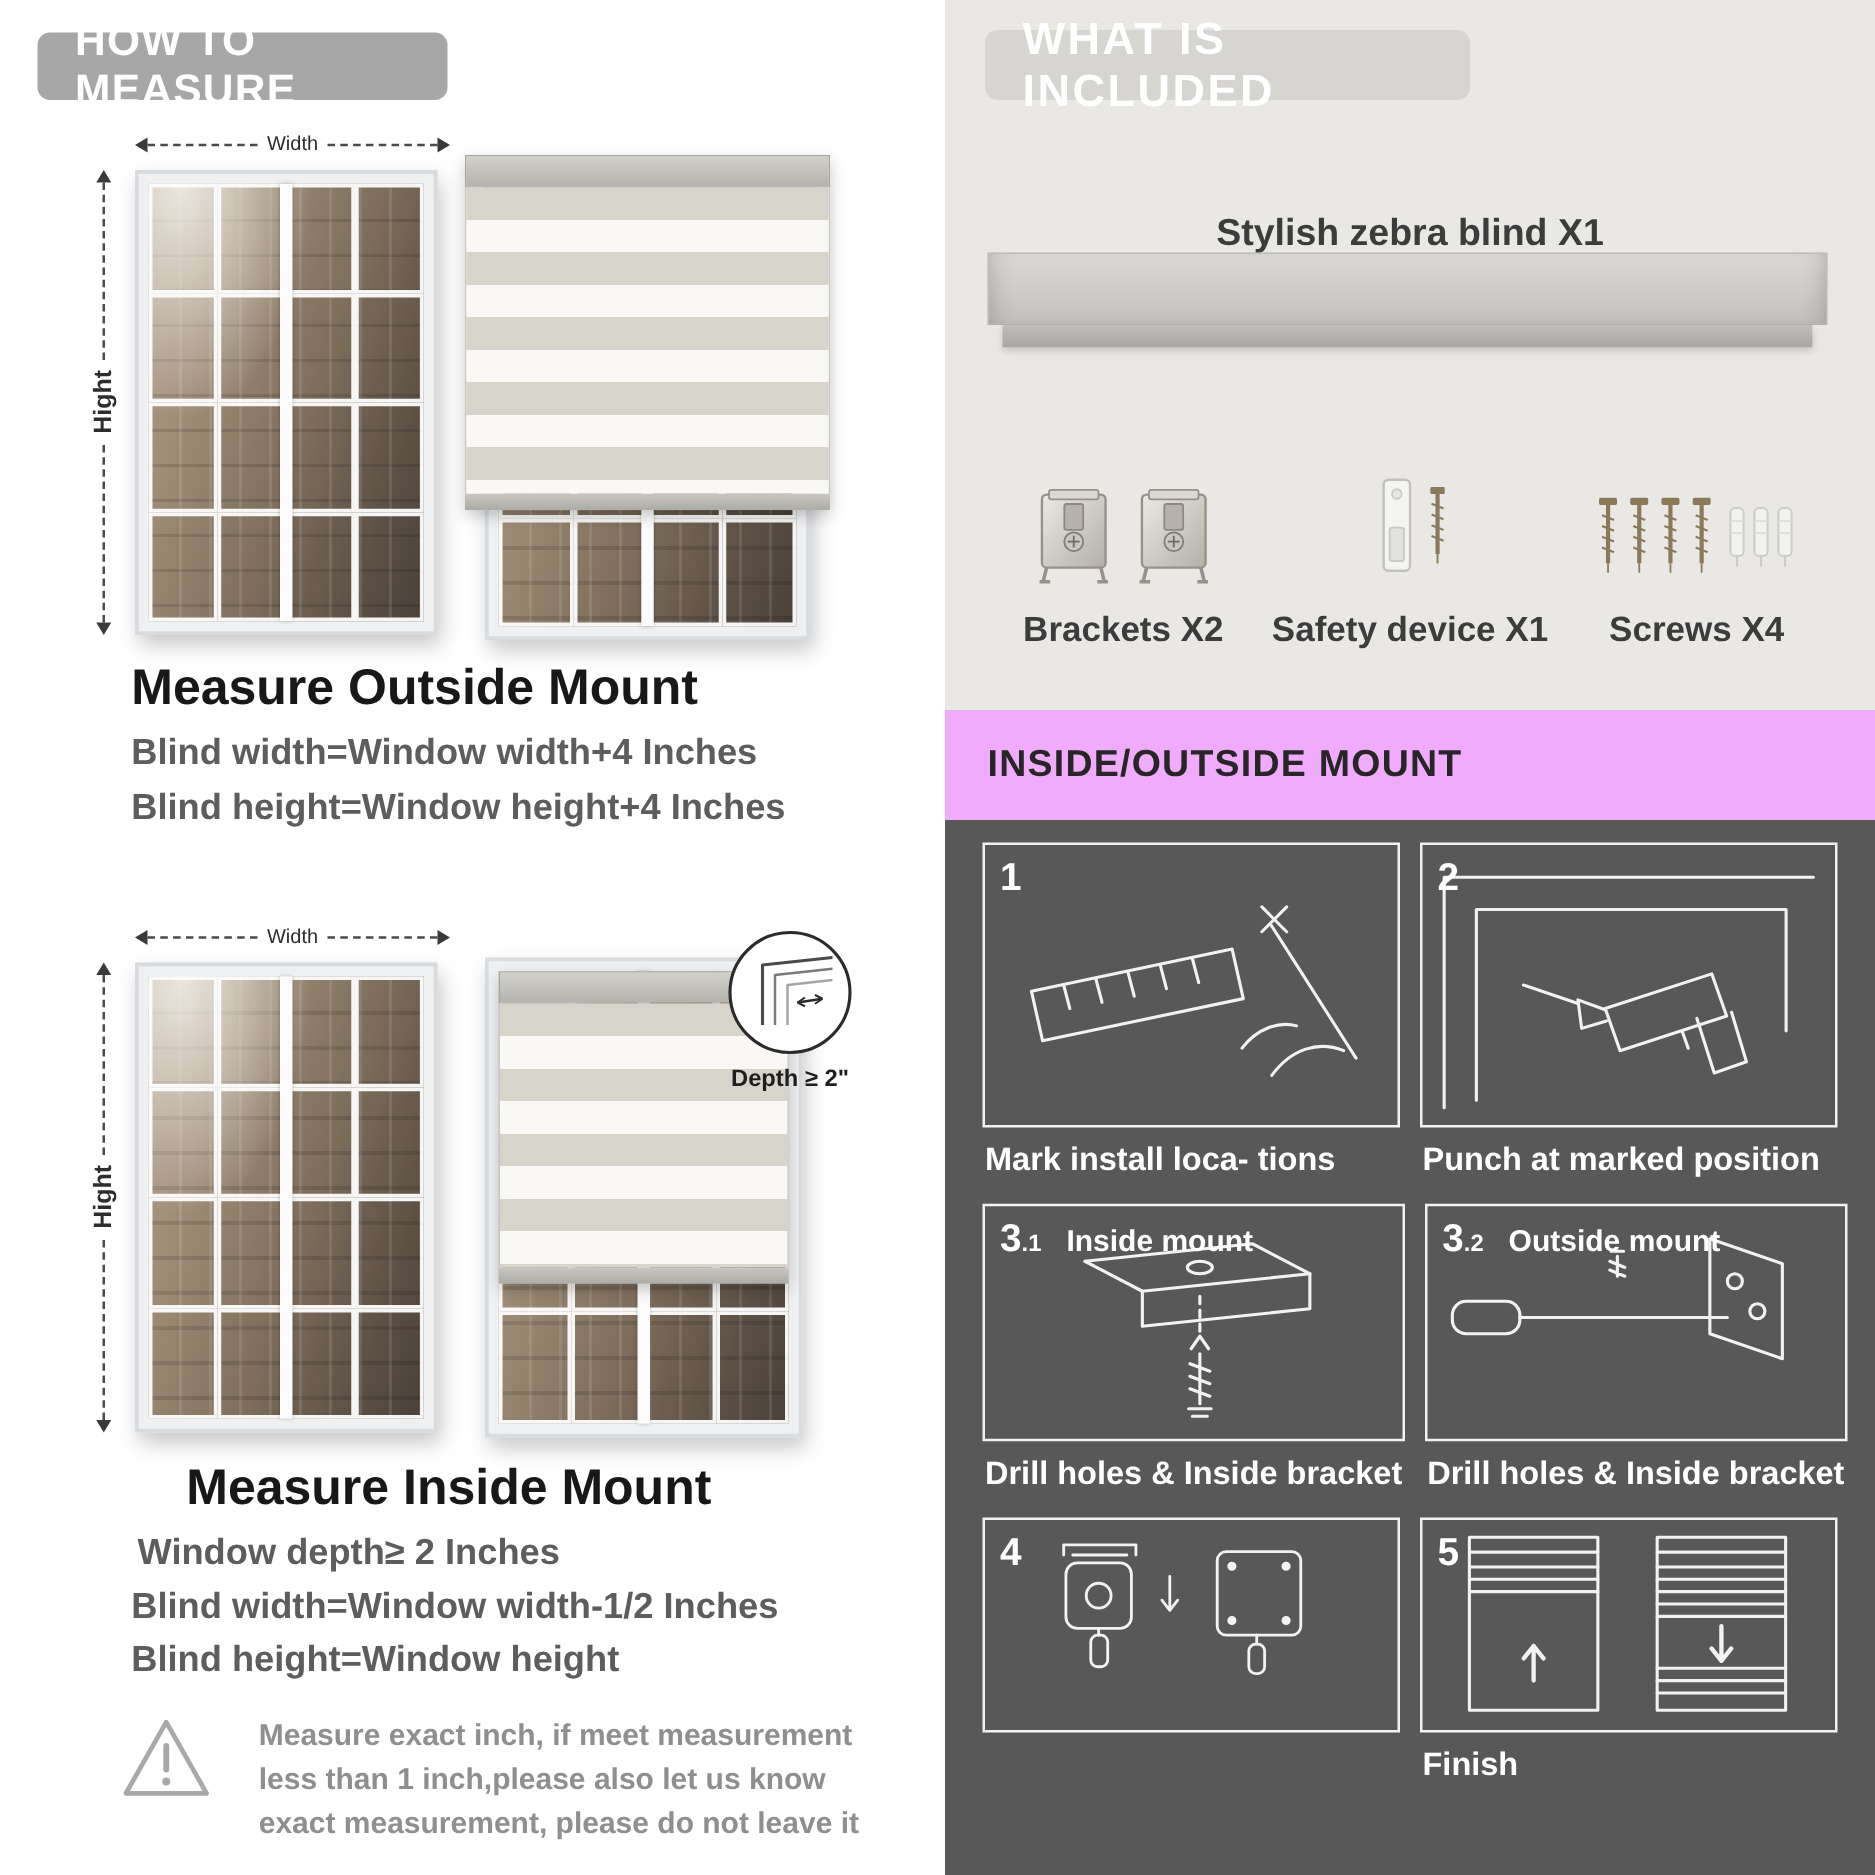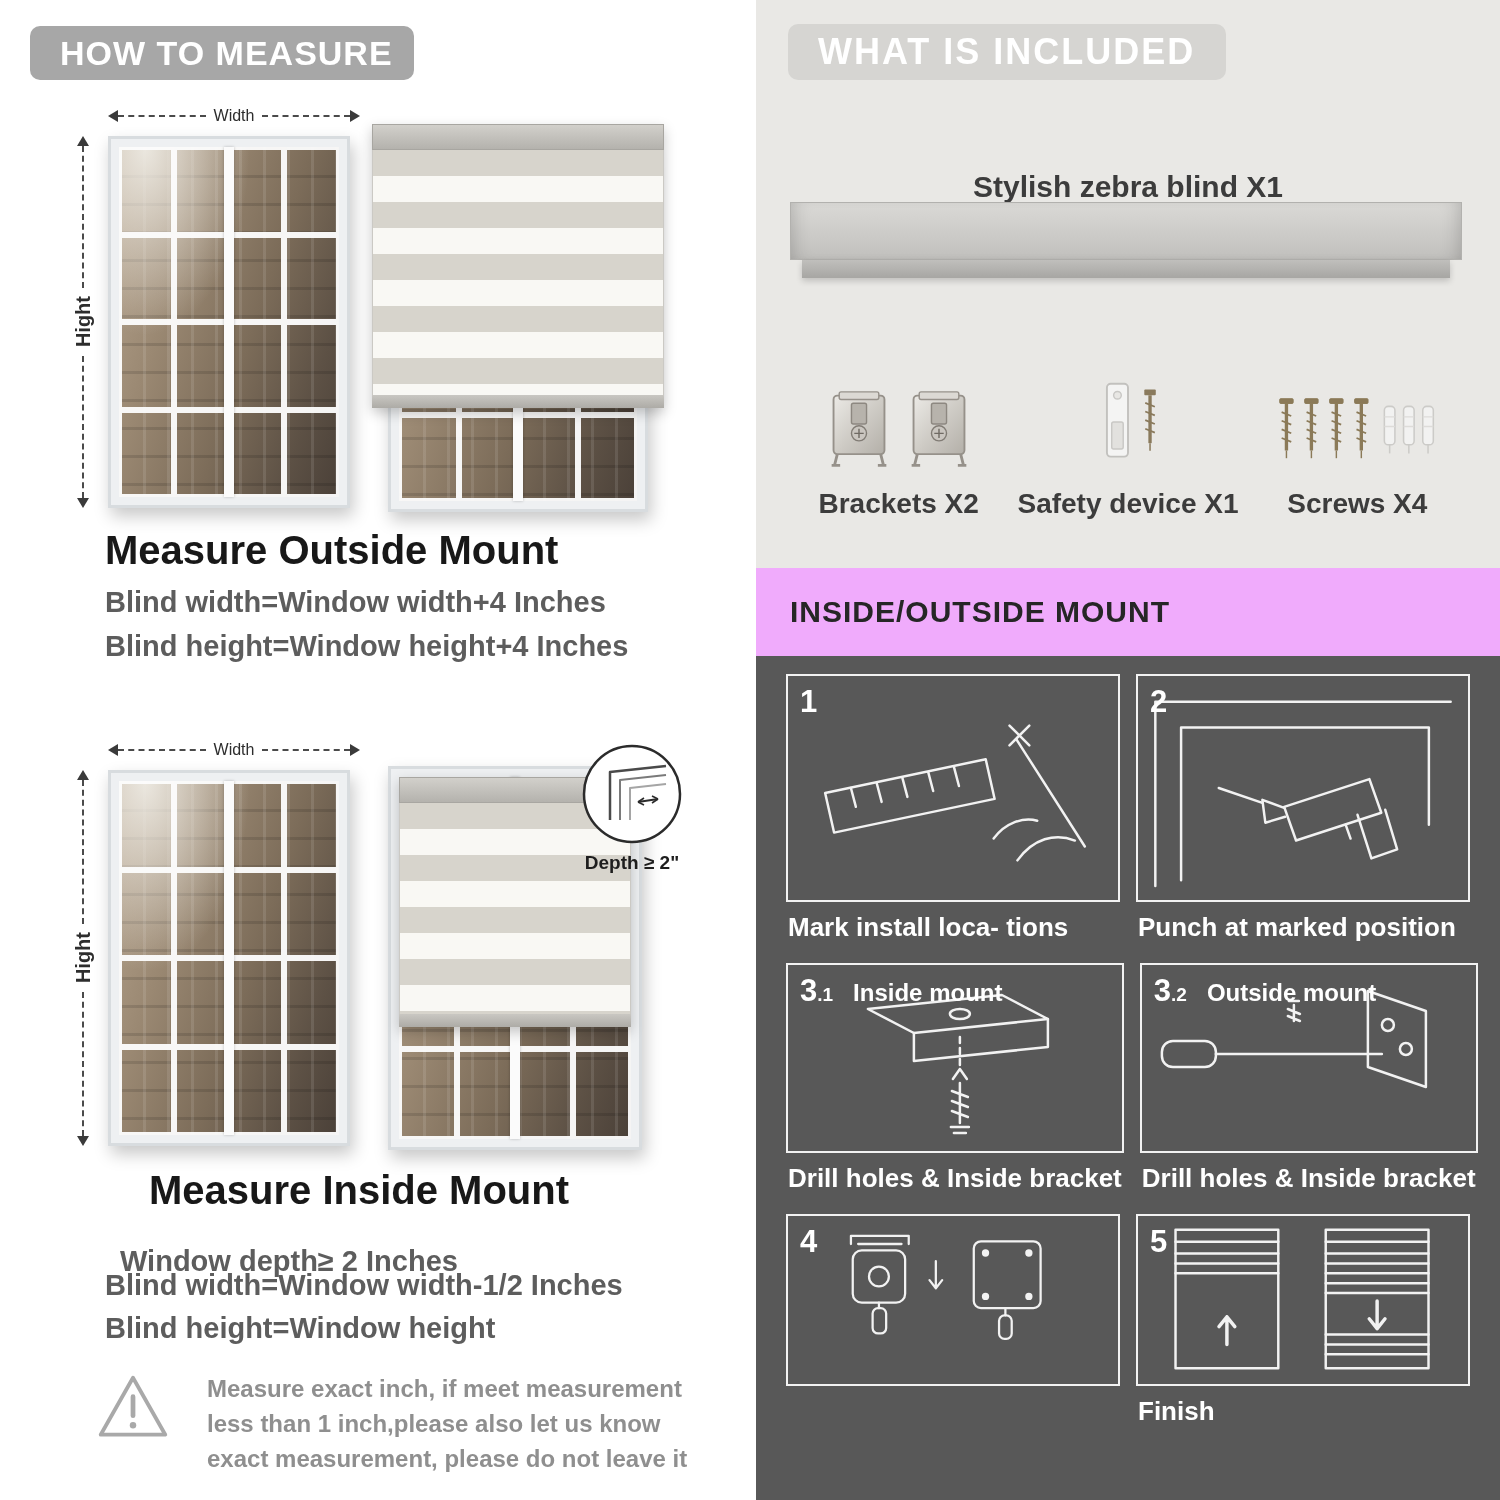--- a/index.html
+++ b/index.html
@@ -2,21 +2,21 @@
 <html><head>
 <meta charset="utf-8">
 <style>
   * { margin:0; padding:0; box-sizing:border-box; }
   html,body { width:1500px; height:1500px; }
   body { font-family:"Liberation Sans", sans-serif; background:#ffffff; }
   .page { position:relative; width:1500px; height:1500px; overflow:hidden; background:#fff; }
 
   
   .badge {
-    position:absolute; left:30px; top:26px; width:384px; height:54px;
+    position:absolute; left:30px; top:26px; width:328px; height:54px;
     background:#a7a7a7; border-radius:10px; color:#fff; font-weight:bold;
     font-size:34px; letter-spacing:1px; display:flex; align-items:center; padding-left:30px;
   }
   .win-diagram { position:absolute; display:flex; flex-direction:column; }
   .warrow { display:flex; align-items:center; margin-left:40px; margin-bottom:8px; height:24px; }
   .win-row { display:flex; }
   .varrow { display:flex; flex-direction:column; align-items:center; width:40px; padding-right:10px; }
   .tri { display:block; width:0; height:0; }
   .tl { border:6px solid transparent; border-right:10px solid #3a3a3a; border-left:0; }
   .tr { border:6px solid transparent; border-left:10px solid #3a3a3a; border-right:0; }
@@ -55,21 +55,21 @@
 
   .depth { position:absolute; width:120px; text-align:center; }
   .depth-lbl { font-size:19px; font-weight:bold; color:#1e1e1e; margin-top:2px; white-space:nowrap; }
 
   .warning { position:absolute; display:flex; gap:36px; align-items:flex-start; }
   .warn-text { font-size:24px; font-weight:bold; color:#8f8f8f; line-height:1.45; width:500px; }
 
   
   .included { position:absolute; left:756px; top:0; width:744px; height:568px; background:#e9e8e5; }
   .badge2 {
-    position:absolute; left:32px; top:24px; width:438px; height:56px;
+    position:absolute; left:32px; top:24px; width:388px; height:56px;
     background:#d6d5d2; border-radius:10px; color:#fff; font-weight:bold;
     font-size:36px; letter-spacing:2px; display:flex; align-items:center; padding-left:30px;
   }
   .blind-label { position:absolute; top:142px; width:100%; text-align:center; font-size:30px; font-weight:bold; color:#3c3c3c;margin-top:28px; }
   .headrail { position:absolute; left:34px; right:38px; top:202px; }
   .hr-top { height:58px; background:linear-gradient(#dad9d6,#c1c0bd); border:1px solid #b2b1ae;
     box-shadow:inset 14px 0 18px -12px rgba(0,0,0,0.18), inset -14px 0 18px -12px rgba(0,0,0,0.18); }
   .hr-bottom { height:18px; margin:0 12px; background:linear-gradient(#c0bfbc,#a7a6a3); box-shadow:0 3px 6px rgba(0,0,0,0.18); }
   .items { position:absolute; left:28px; right:28px; top:320px; height:200px; display:flex; }
   .item { flex:1; display:flex; flex-direction:column; align-items:center; justify-content:flex-end; }
@@ -258,21 +258,21 @@
       <path d="M30,78 V30 L86,24" fill="none" stroke="#4a4a4a" stroke-width="2.5" stroke-linejoin="round"></path>
       <path d="M40,78 V38 L86,33" fill="none" stroke="#7a7a7a" stroke-width="2" stroke-linejoin="round"></path>
       <path d="M50,78 V46 L86,42" fill="none" stroke="#a5a5a5" stroke-width="2" stroke-linejoin="round"></path>
       <path d="M58,60 L78,57" fill="none" stroke="#2b2b2b" stroke-width="2"></path>
       <path d="M58,60 l6,-4 M58,60 l6,3 M78,57 l-6,-3 M78,57 l-6,4" fill="none" stroke="#2b2b2b" stroke-width="1.6"></path>
     </svg>
     <div class="depth-lbl">Depth ≥ 2"</div>
   </div>
 
   <div class="sec-heading" style="left:105px; top:1168px;margin-left:44px;">Measure Inside Mount</div>
-  <div class="f-line" style="left:120px; top:1226px;margin-top:19px;">Window depth≥ 2 Inches</div>
+  <div class="f-line" style="left:110px; top:1226px;">Window depth≥ 2 Inches</div>
   <div class="f-line" style="left:105px; top:1269px;">Blind width=Window width-1/2 Inches</div>
   <div class="f-line" style="left:105px; top:1312px;">Blind height=Window height</div>
 
   <div class="warning" style="left:95px; top:1372px;">
     <svg viewBox="0 0 80 74" width="76">
       <path d="M40,6 L74,66 L6,66 Z" fill="none" stroke="#a9a9a9" stroke-width="4" stroke-linejoin="round"></path>
       <path d="M40,26 V46" stroke="#a9a9a9" stroke-width="5" stroke-linecap="round"></path>
       <circle cx="40" cy="56" r="3.4" fill="#a9a9a9"></circle>
     </svg>
     <div class="warn-text">Measure exact inch, if meet measurement less than 1 inch,please also let us know exact measurement, please do not leave it</div>

